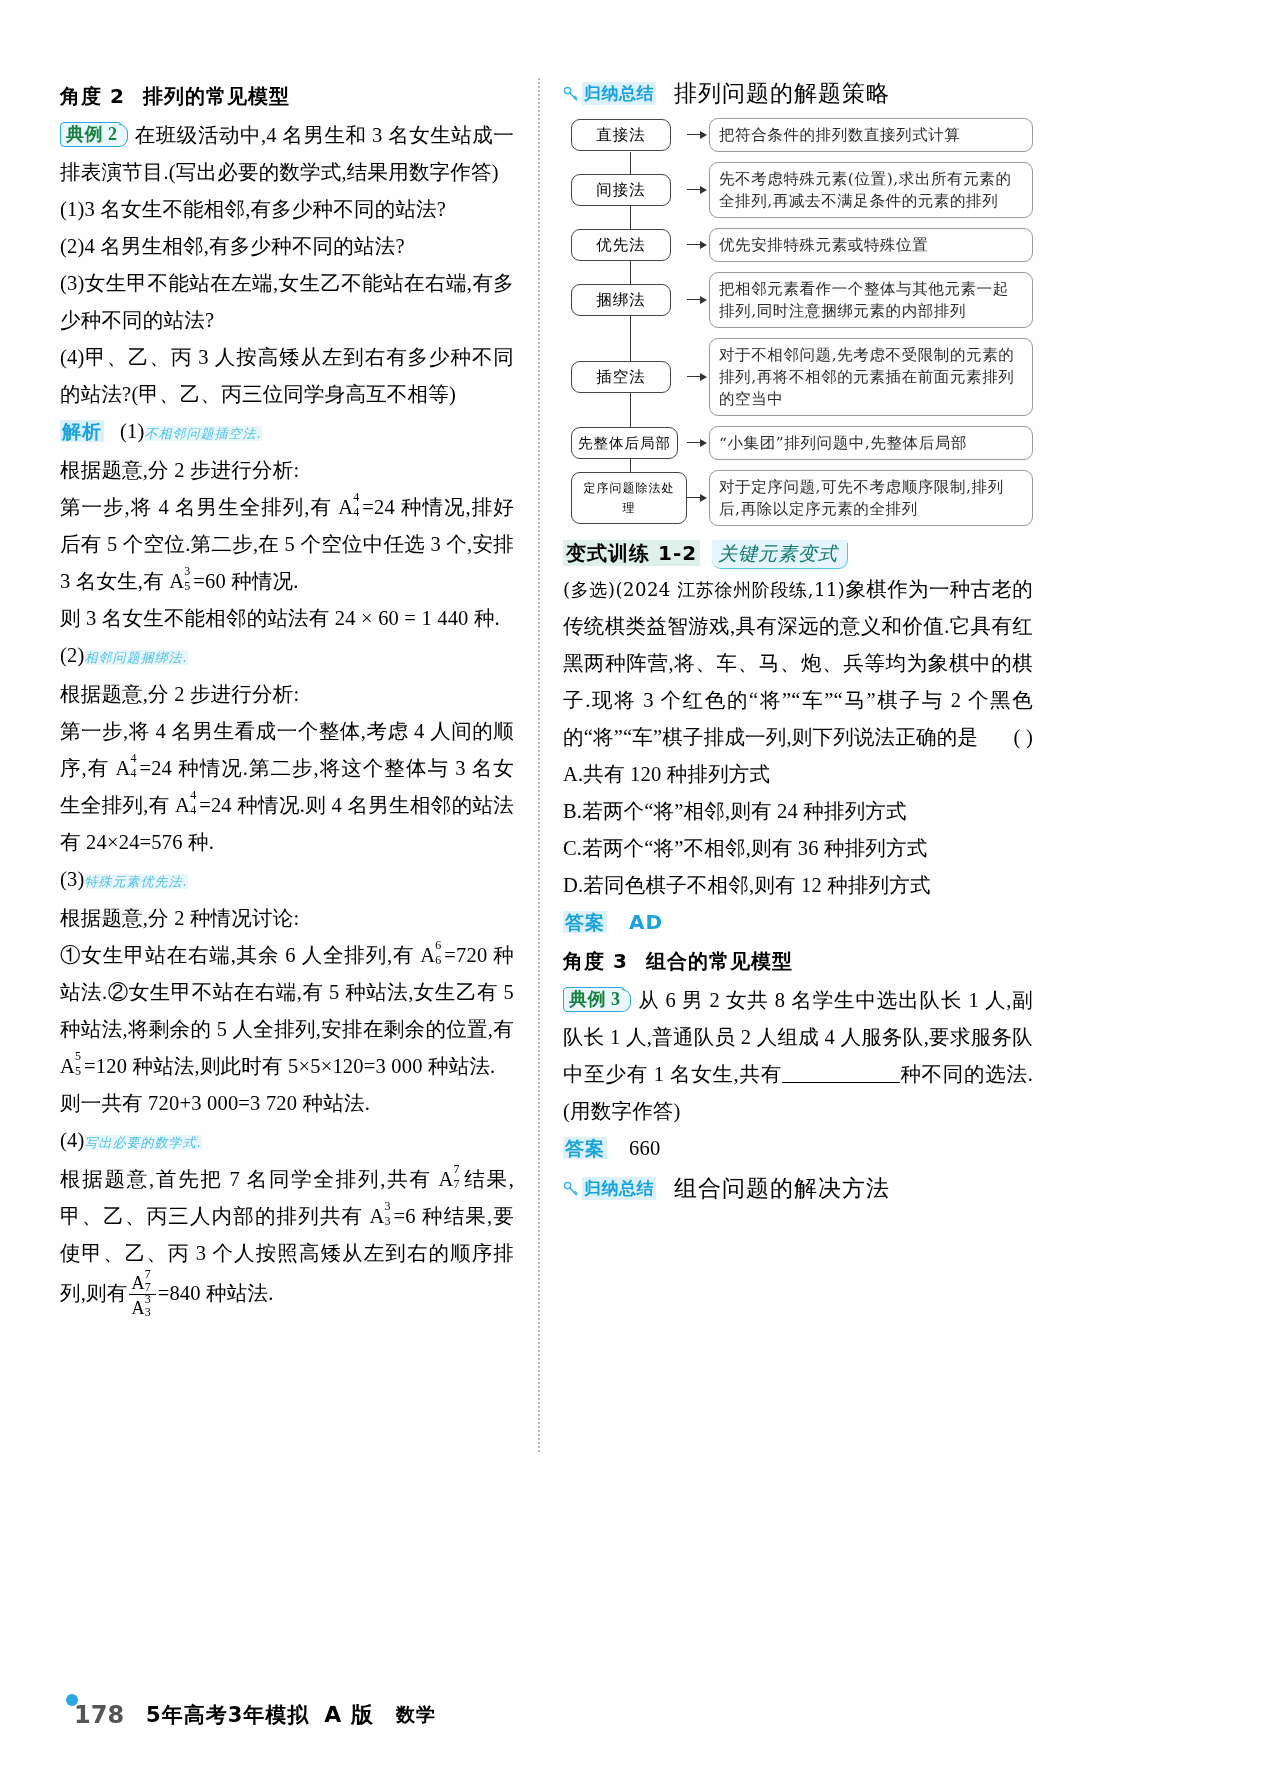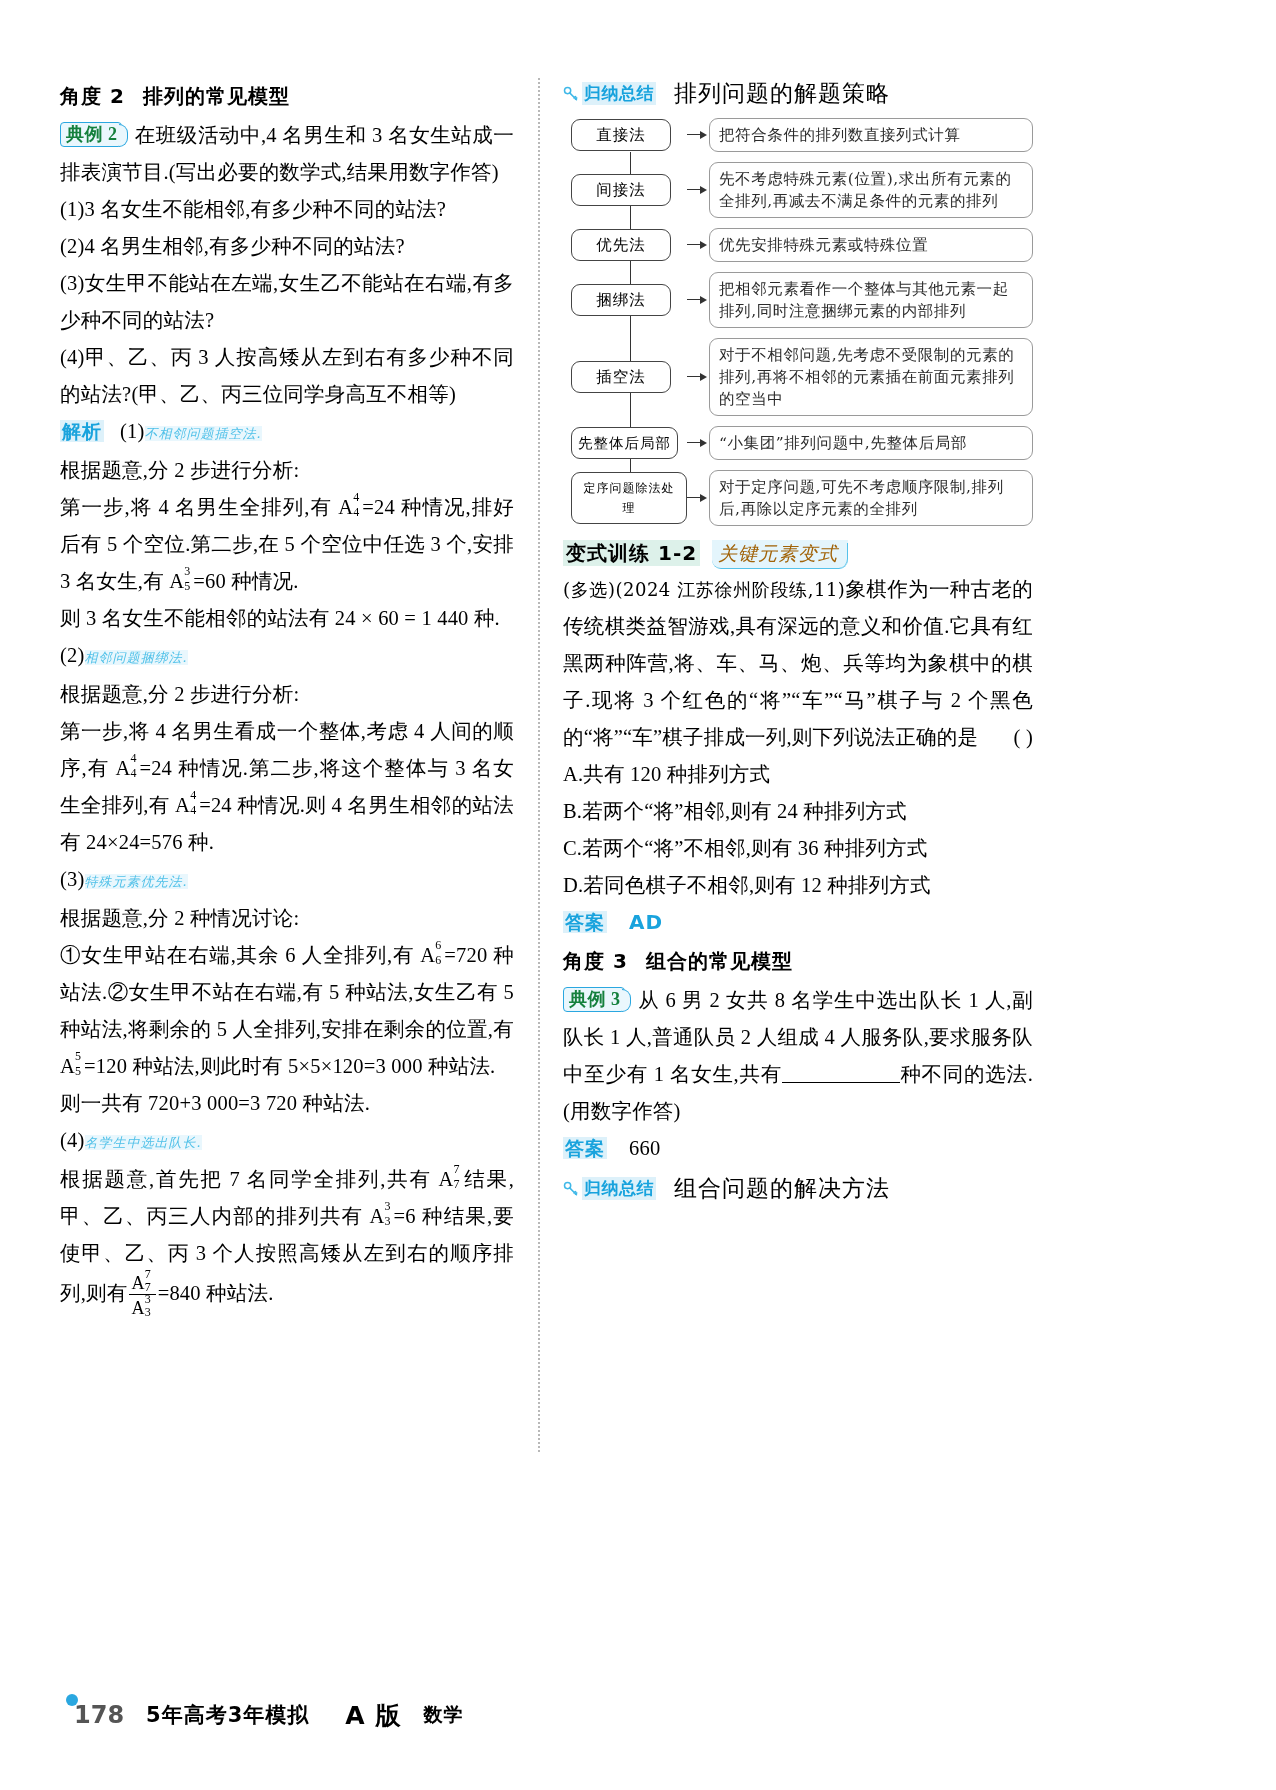--- a/index.html
+++ b/index.html
@@ -268,21 +268,21 @@
   .bianshi-label {
     font-family: "DejaVu Sans", "Liberation Sans", sans-serif;
     font-weight: bold;
     font-size: 20px;
     background: #ddf1ea;
     padding: 1px 3px;
     letter-spacing: 1px;
   }
   .keyvar {
     display: inline-block;
-    color: #a16207;
+    color: #0f766e;
     background: #e4f5fc;
     border-bottom: 1.3px solid #55c2ea;
     border-radius: 0 0 9px 9px;
     font-family: "DejaVu Serif", serif;
     font-style: italic;
     font-size: 19px;
     padding: 1px 10px 1px 6px;
     margin-left: 12px;
     letter-spacing: 1px;
     position: relative;
@@ -342,22 +342,22 @@
   .foot-title {
     font-family: "DejaVu Sans", "Liberation Sans", sans-serif;
     font-weight: bold;
     font-size: 21px;
     margin-left: 22px;
     letter-spacing: 1px;
   }
   .foot-sub {
     font-family: "DejaVu Sans", "Liberation Sans", sans-serif;
     font-weight: bold;
-    font-size: 25px;
-    margin-left: 36px;
+    font-size: 22px;
+    margin-left: 15px;
     letter-spacing: 1px;
   }
   .foot-sub2 {
     font-family: "DejaVu Sans", "Liberation Sans", sans-serif;
     font-weight: bold;
     font-size: 19px;
     margin-left: 22px;
     letter-spacing: 1px;
   }
 </style>
@@ -395,21 +395,21 @@
       <p class="p"><span>第一步,将 4 名男生看成一个整体,考虑 4 人间的顺序,有 A</span><span class="supsub"><sup>4</sup><sub>4</sub></span><span>=24 种情况.第二步,将这个整体与 3 名女生全排列,有 A</span><span class="supsub"><sup>4</sup><sub>4</sub></span><span>=24 种情况.则 4 名男生相邻的站法有 24×24=576 种.</span></p>
 
       <p class="p"><span>(3)</span><span class="method">特殊元素优先法.</span></p>
 
       <p class="p">根据题意,分 2 种情况讨论:</p>
 
       <p class="p"><span>①女生甲站在右端,其余 6 人全排列,有 A</span><span class="supsub"><sup>6</sup><sub>6</sub></span><span>=720 种站法.②女生甲不站在右端,有 5 种站法,女生乙有 5 种站法,将剩余的 5 人全排列,安排在剩余的位置,有 A</span><span class="supsub"><sup>5</sup><sub>5</sub></span><span>=120 种站法,则此时有 5×5×120=3 000 种站法.</span></p>
 
       <p class="p">则一共有 720+3 000=3 720 种站法.</p>
 
-      <p class="p"><span>(4)</span><span class="method">名学生中选出队长.</span></p>
+      <p class="p"><span>(4)</span><span class="method">写出必要的数学式.</span></p>
 
       <p class="p"><span>根据题意,首先把 7 名同学全排列,共有 A</span><span class="supsub"><sup>7</sup><sub>7</sub></span><span>结果,甲、乙、丙三人内部的排列共有 A</span><span class="supsub"><sup>3</sup><sub>3</sub></span><span>=6 种结果,要使甲、乙、丙 3 个人按照高矮从左到右的顺序排列,则有</span><span class="frac"><span class="num"><span>A</span><span class="supsub" style="font-size:18px"><sup>7</sup><sub>7</sub></span></span><span class="den"><span>A</span><span class="supsub" style="font-size:18px"><sup>3</sup><sub>3</sub></span></span></span><span>=840 种站法.</span></p>
 
     </div>
 
     <div class="col-divider"></div>
 
     <div class="col-right">
 
       <div class="guina-row">

